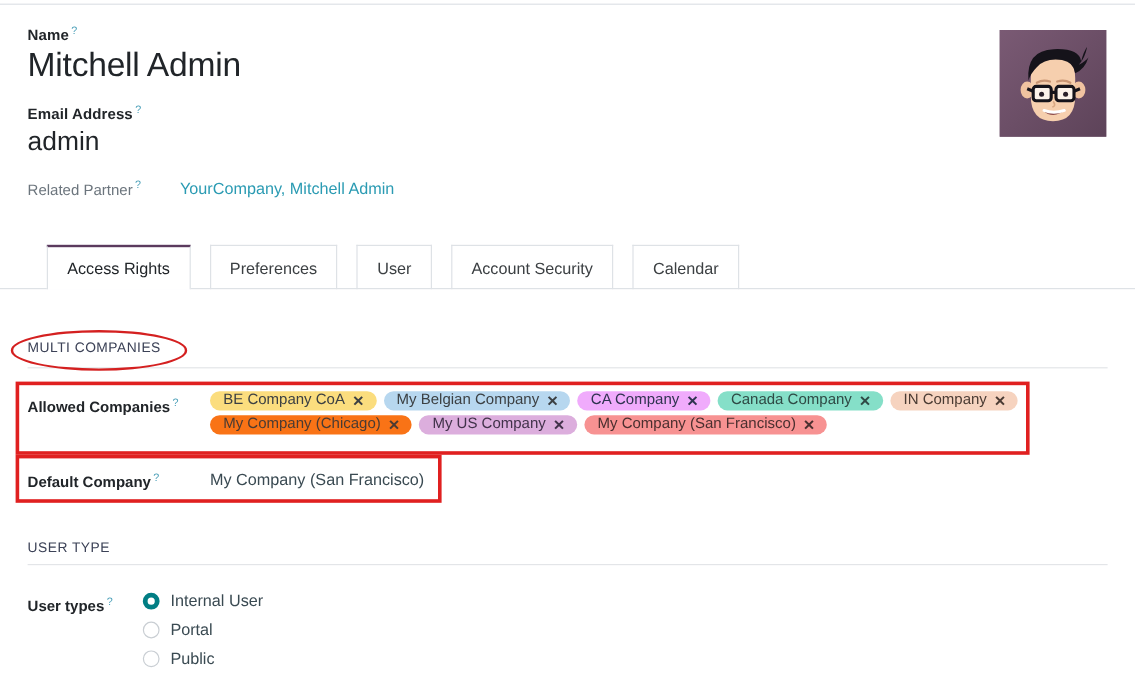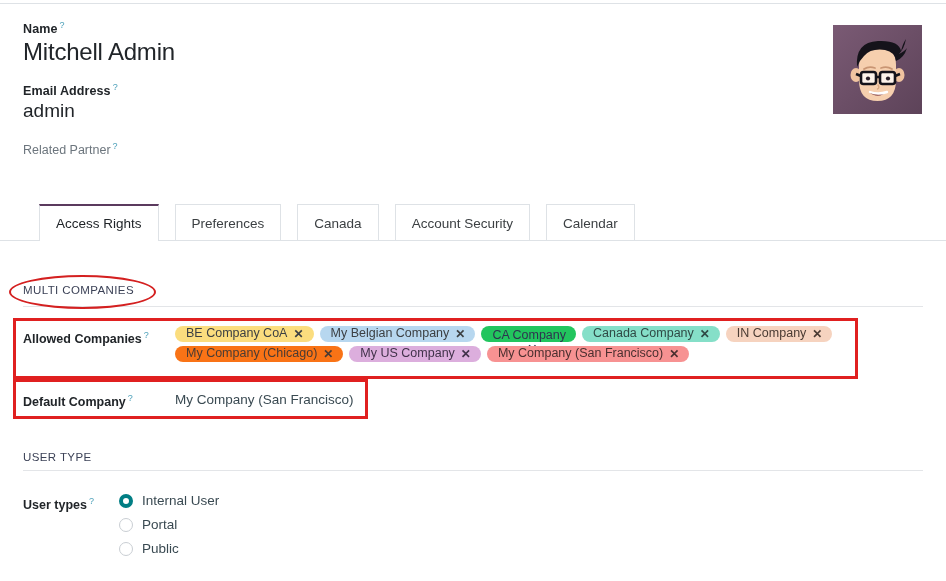--- a/index.html
+++ b/index.html
@@ -40,32 +40,32 @@
     letter-spacing: .1px;
   }
   .help-mark {
     color: #4a9fb8;
     font-size: 9px;
     vertical-align: super;
     margin-left: 2px;
     font-weight: normal;
   }
   .name-value {
-    font-size: 24px;
+    font-size: 28px;
     font-weight: normal;
     color: #212529;
     line-height: 1.15;
     margin-top: 2px;
     letter-spacing: -.2px;
   }
   .sub-label {
     margin-top: 16px;
   }
   .email-value {
-    font-size: 19px;
+    font-size: 22px;
     color: #212529;
     line-height: 1.2;
     margin-top: 2px;
   }
   .related-row {
     margin-top: 18px;
     display: flex;
     align-items: baseline;
   }
   .related-label {
@@ -253,20 +253,21 @@
 
     <div class="field-label sub-label">
       <span>Email Address</span><span class="help-mark">?</span>
     </div>
     <div class="email-value">admin</div>
 
     <div class="related-row">
       <div class="related-label">
         <span>Related Partner</span><span class="help-mark">?</span>
       </div>
+      <a class="related-value" href="#">YourCompany, Mitchell Admin</a>
     </div>
   </div>
 
   <div class="avatar">
     <svg width="89" height="89" viewBox="0 0 89 89">
       <defs>
         <linearGradient id="bgGrad" x1="0" y1="0" x2="1" y2="1">
           <stop offset="0%" stop-color="#7a5a74"></stop>
           <stop offset="100%" stop-color="#5d4359"></stop>
         </linearGradient>
@@ -299,21 +300,21 @@
   </div>
 
   <div class="tabs">
     <div class="tab active">
         <span>Access Rights</span>
       </div>
     <div class="tab">
         <span>Preferences</span>
       </div>
     <div class="tab">
-        <span>Canada</span>
+        <span>User</span>
       </div>
     <div class="tab">
         <span>Account Security</span>
       </div>
     <div class="tab">
         <span>Calendar</span>
       </div>
   </div>
   <div class="tabs-underline"></div>
 
@@ -326,21 +327,21 @@
     </div>
     <div class="tags-wrap" id="allowed-tags">
         <span class="tag" style="background: rgb(251, 221, 126); color: rgb(60, 64, 67);">
           <span>BE Company CoA</span>
           <span class="x">✕</span>
         </span>
         <span class="tag" style="background: rgb(183, 215, 239); color: rgb(60, 64, 67);">
           <span>My Belgian Company</span>
           <span class="x">✕</span>
         </span>
-        <span class="tag" style="background: #22c55e; color: rgb(47, 51, 80); flex-direction: column;">
+        <span class="tag" style="background: #f0abfc; color: rgb(47, 51, 80);">
           <span>CA Company</span>
           <span class="x">✕</span>
         </span>
         <span class="tag" style="background: rgb(133, 223, 200); color: rgb(47, 74, 69);">
           <span>Canada Company</span>
           <span class="x">✕</span>
         </span>
         <span class="tag" style="background: rgb(246, 211, 191); color: rgb(74, 59, 51);">
           <span>IN Company</span>
           <span class="x">✕</span>

